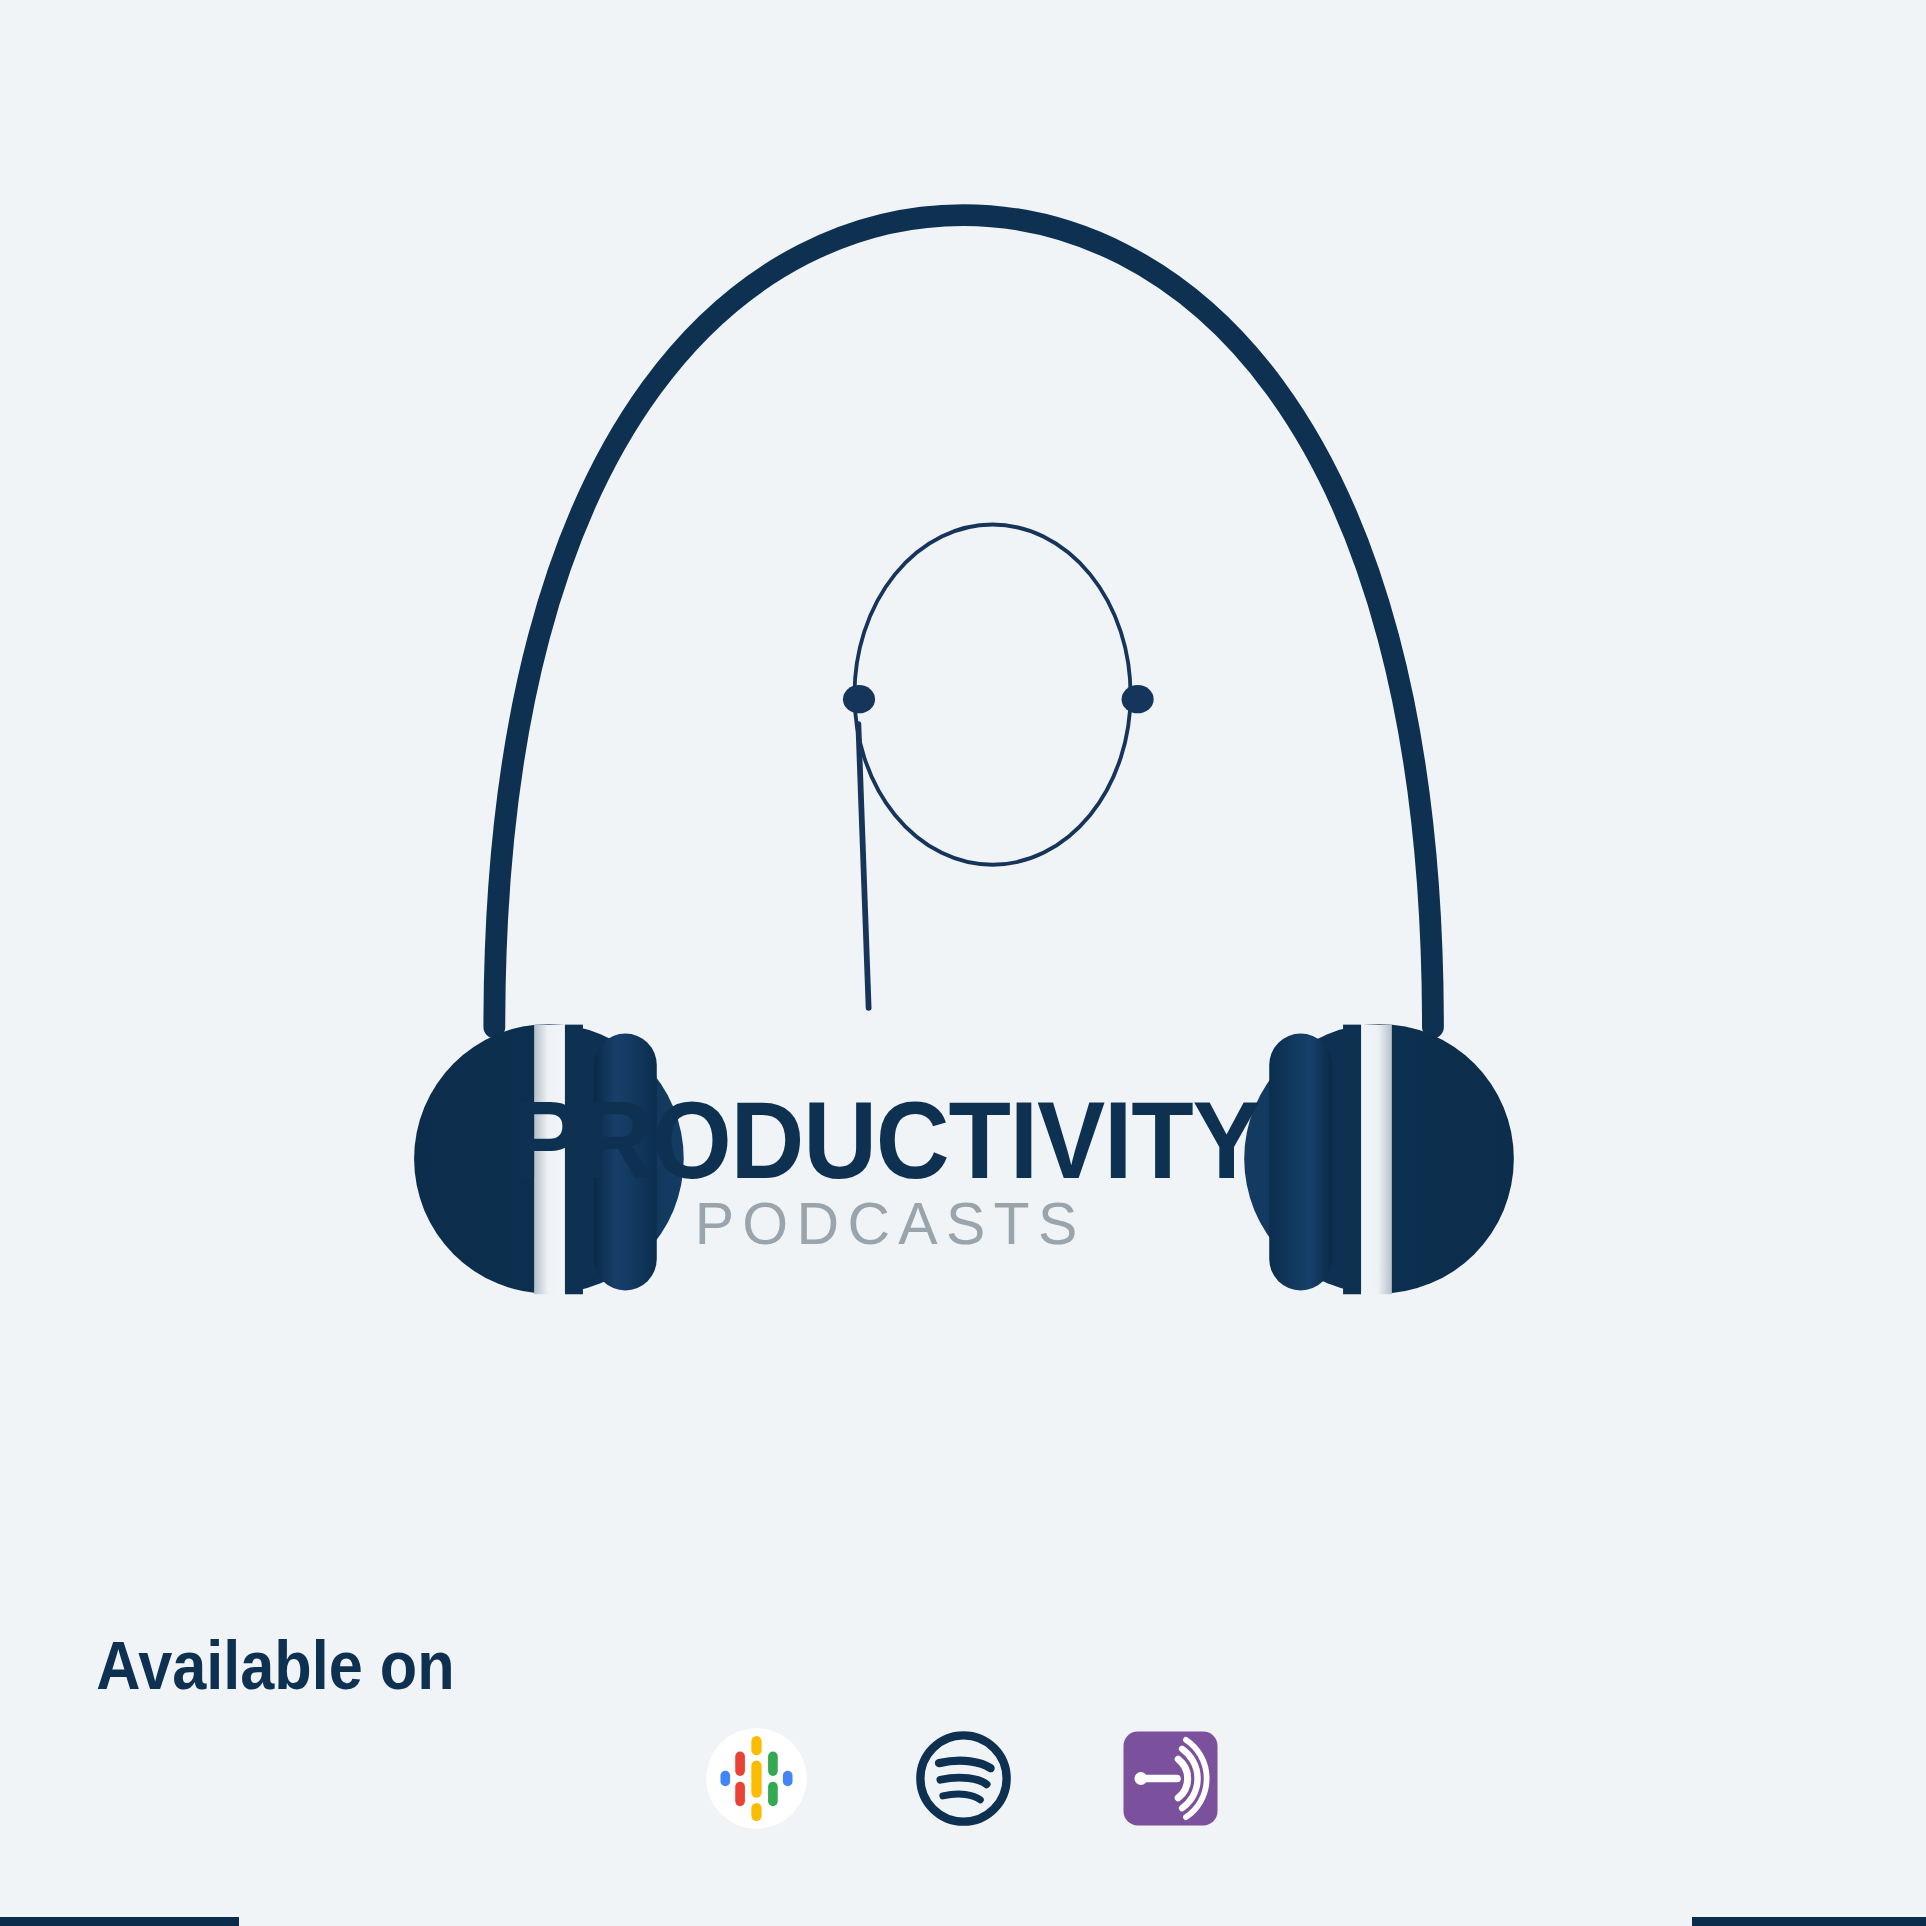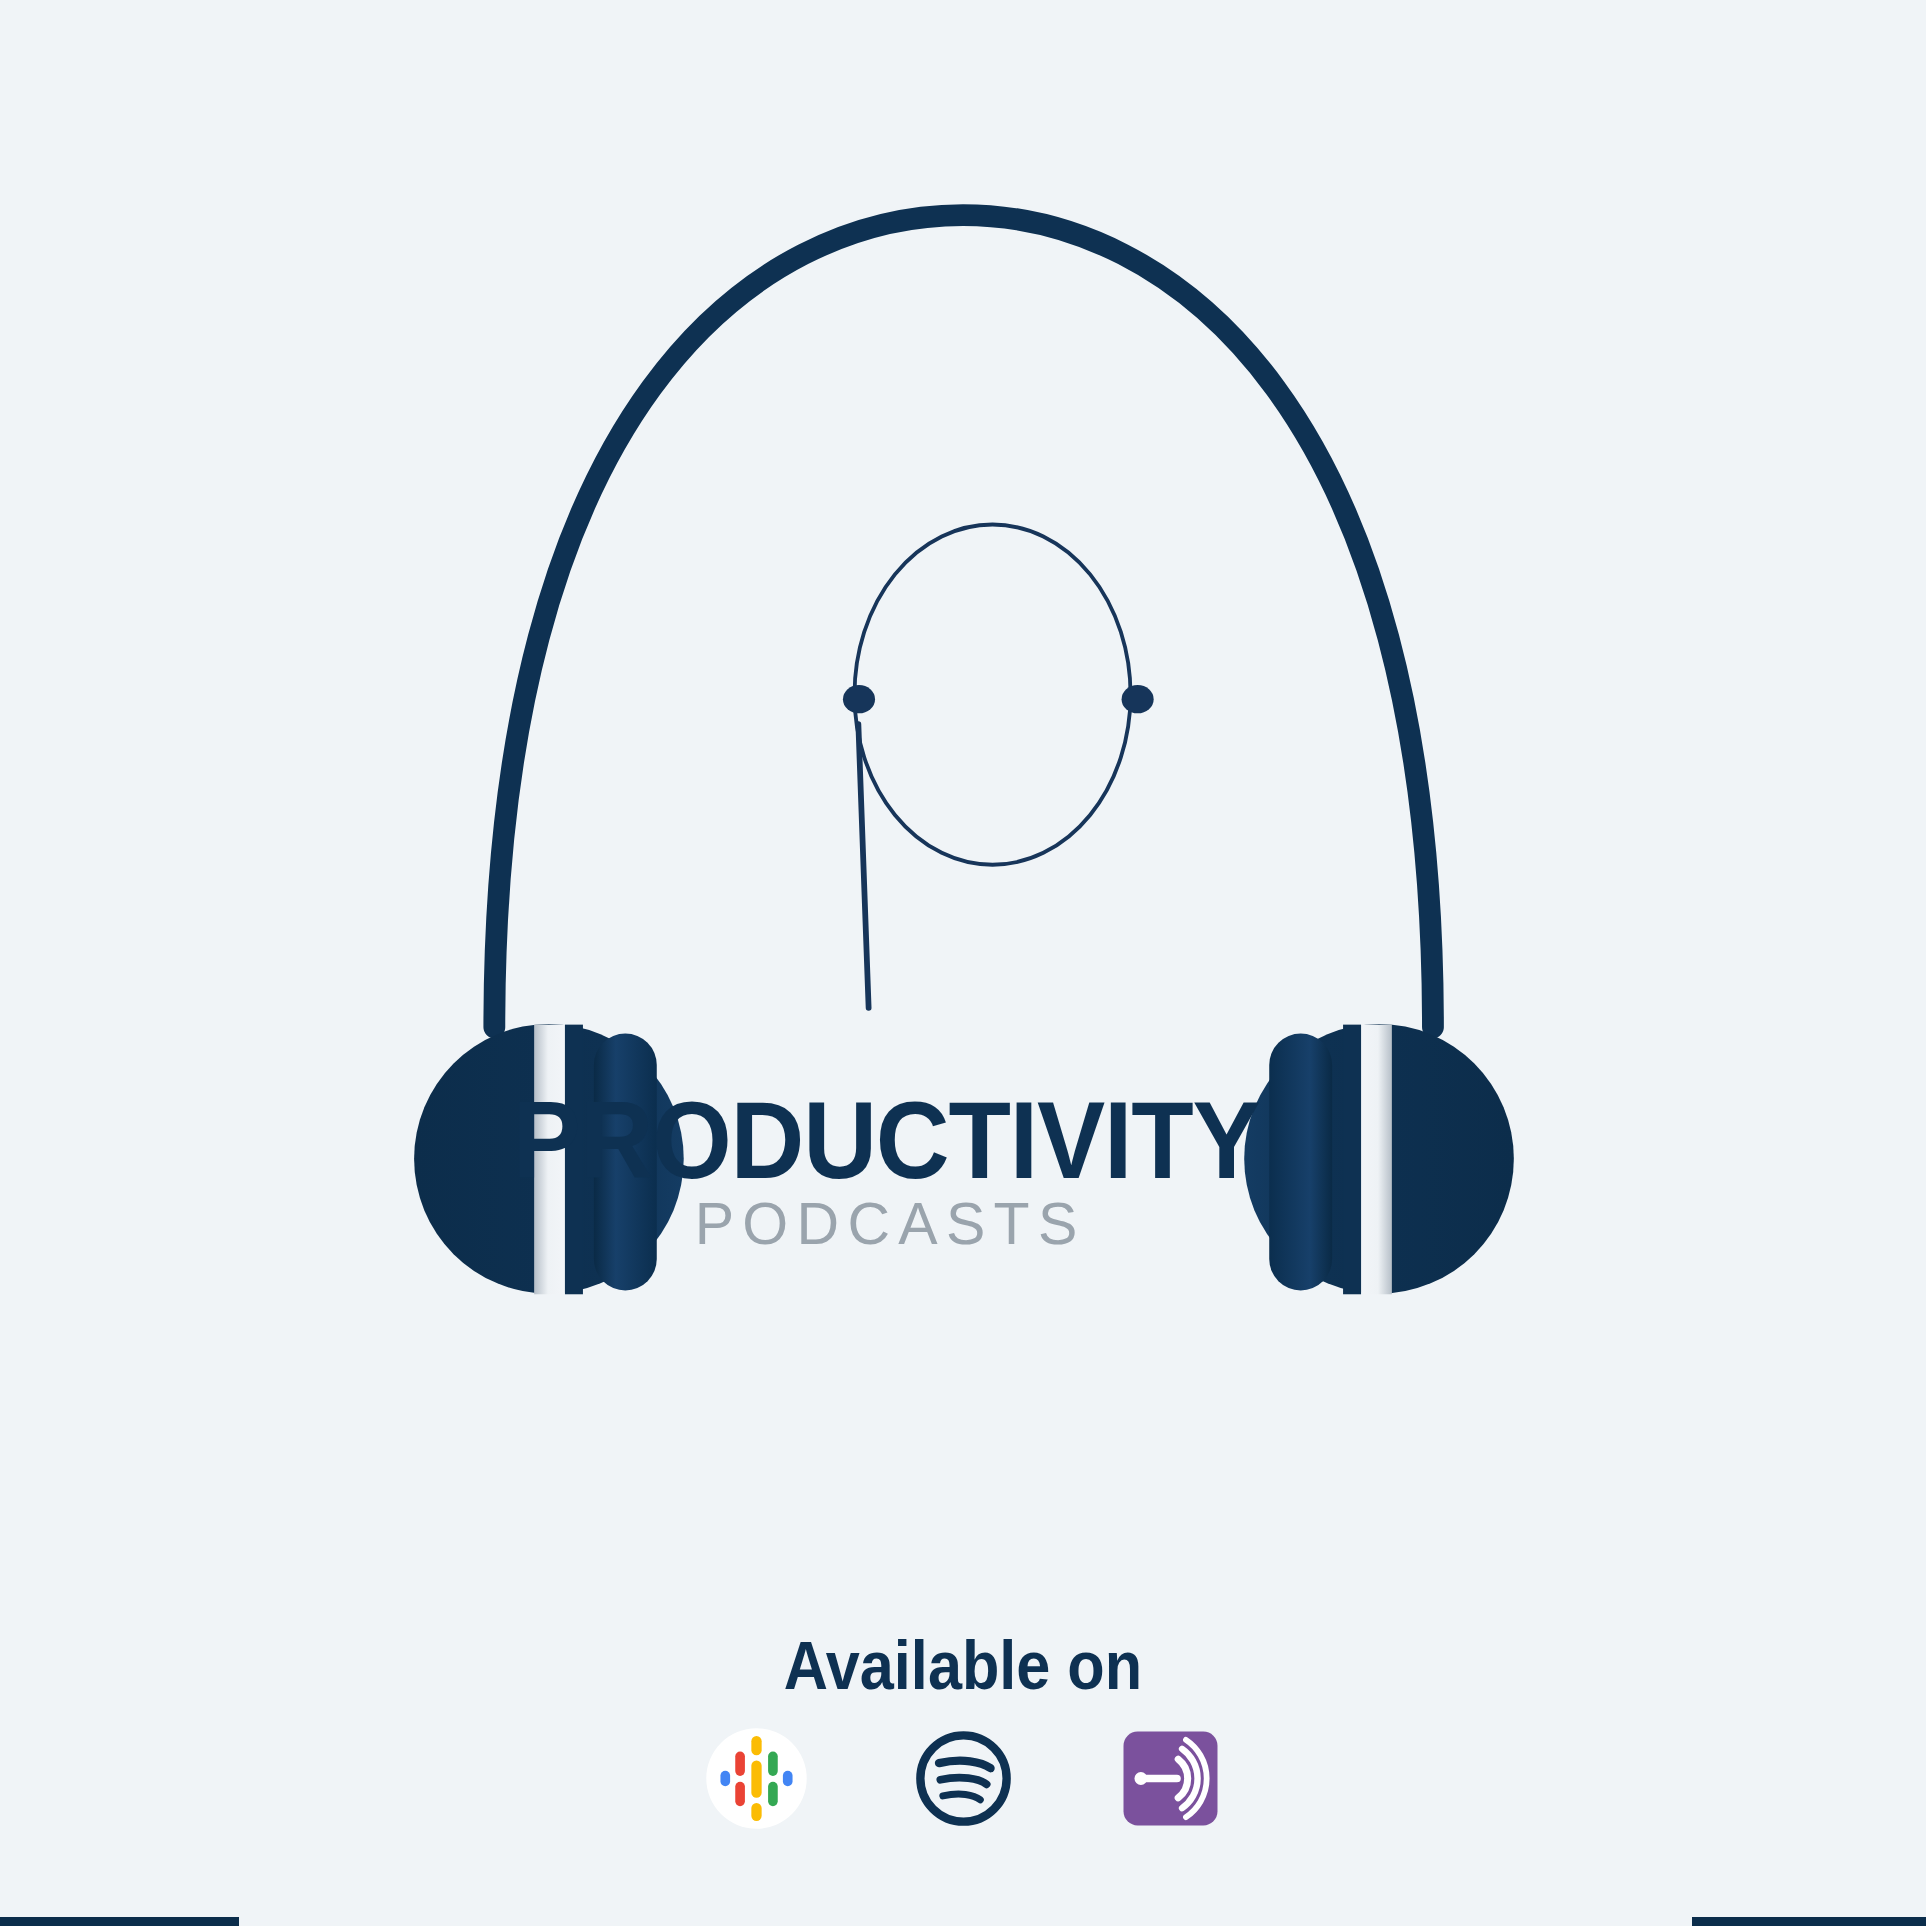--- a/index.html
+++ b/index.html
@@ -63,21 +63,20 @@
     text-indent: 8.3px;
     white-space: nowrap;
   }
 
   
   #available-block {
     position: absolute;
     left: 0;
     top: 1631px;
     width: 1926px;
-    text-align: center;
   }
   #available-label {
     display: block;
     font-family: "Liberation Sans Narrow", "Liberation Sans", sans-serif;
     font-size: 68px;
     line-height: 1;
     font-weight: bold;
     color: #0e3152;
     letter-spacing: 0px;
     transform: scaleX(0.9);

